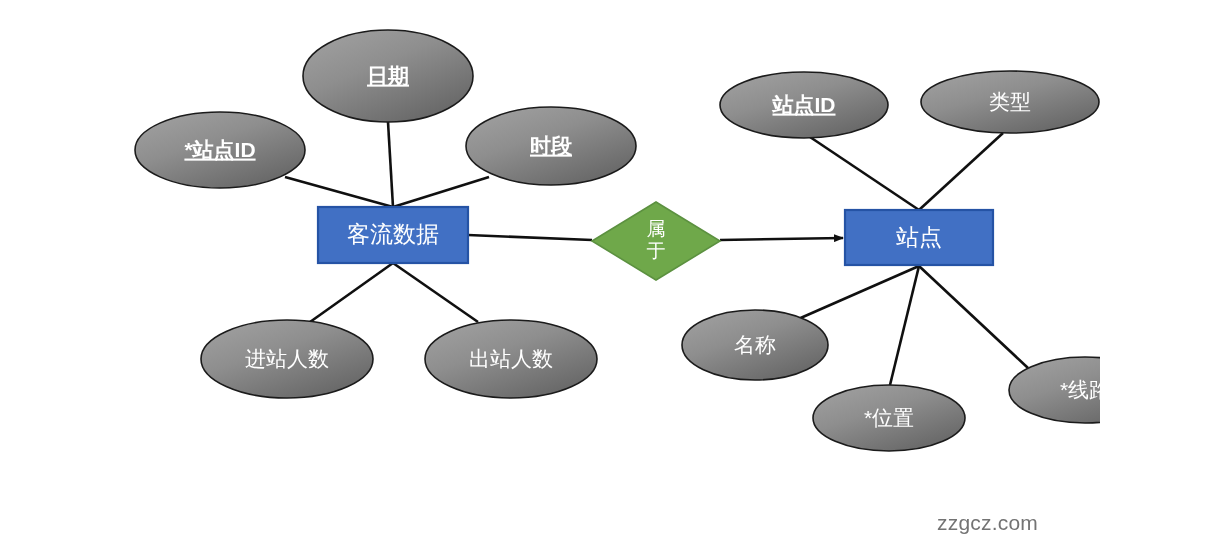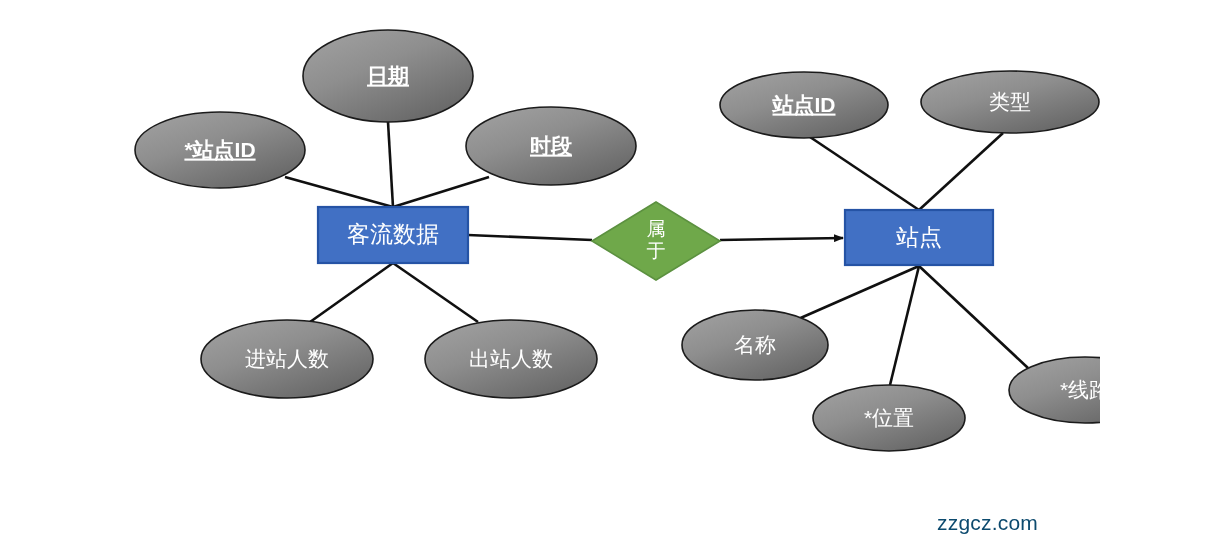--- a/index.html
+++ b/index.html
@@ -70,21 +70,21 @@
     font-size: 19px;
     text-anchor: middle;
     dominant-baseline: middle;
   }
   .watermark {
     position: absolute;
     right: 62px;
     bottom: 8px;
     font-family: "Liberation Sans", "DejaVu Sans", sans-serif;
     font-size: 21px;
-    color: #0c4a6e;
+    color: #737373;
     letter-spacing: 0.2px;
     user-select: none;
   }
 </style>
 </head>
 <body>
 
 <div id="canvas">
 
   <svg id="er-svg" viewBox="0 0 1218 543">

